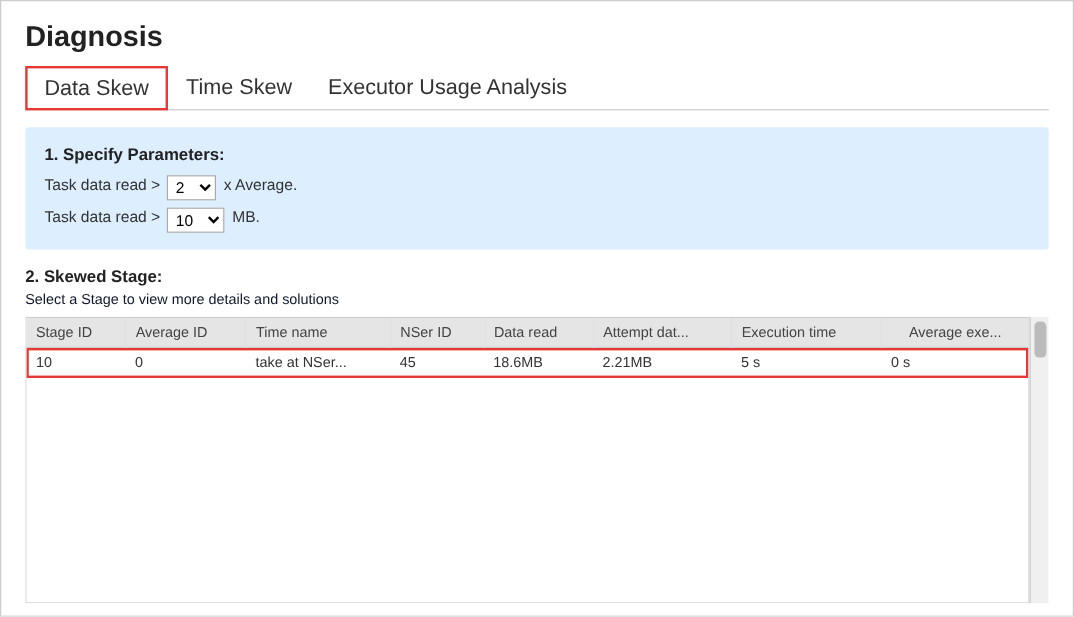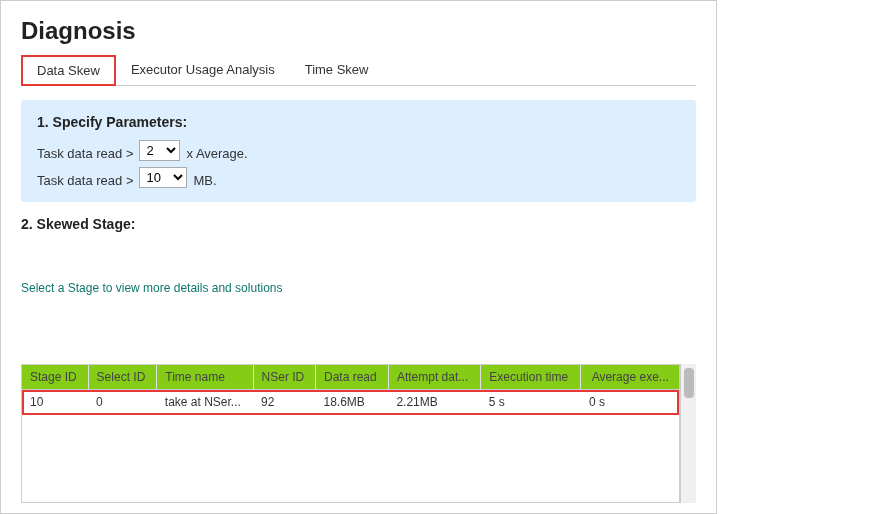--- a/index.html
+++ b/index.html
@@ -6,21 +6,21 @@
     body {
       font-family: Arial, sans-serif;
       font-size: 13px;
       background: #fff;
       color: #333;
       width: 895px;
       height: 514px;
       overflow: hidden;
     }
     .page-container {
-      width: 717px;
+      width: 895px;
       height: 514px;
       border: 1px solid #ccc;
       display: flex;
       flex-direction: column;
       padding: 16px 20px 10px 20px;
     }
     .page-title {
       font-size: 24px;
       font-weight: bold;
       color: #222;
@@ -28,21 +28,21 @@
     }
     .tabs-bar {
       display: flex;
       flex-direction: row;
       border-bottom: 1px solid #ccc;
       margin-bottom: 0;
     }
     .tab-item {
       padding: 6px 14px;
       cursor: pointer;
-      font-size: 13px;
+      font-size: 18px;
       color: #333;
       border: 1px solid transparent;
       margin-bottom: -1px;
     }
     .tab-item.active {
       border: 2px solid #e53935;
       color: #333;
       background: #fff;
       font-weight: normal;
     }
@@ -60,65 +60,64 @@
       padding: 14px 16px;
     }
     .section-title {
       font-size: 14px;
       font-weight: bold;
       margin-bottom: 10px;
       color: #222;
     }
     .param-row {
       display: flex;
-      align-items: flex-end;
+      align-items: flex-start;
       gap: 6px;
       margin-bottom: 6px;
       font-size: 13px;
     }
     .param-row:last-child { margin-bottom: 0; }
     select.param-select {
       border: 1px solid #aaa;
       background: #fff;
       font-size: 13px;
       padding: 1px 2px;
       cursor: pointer;
     }
     .skewed-section {
       flex: 1;
       display: flex;
       flex-direction: column;
       overflow: hidden;
-      gap: 45px;
     }
     .skewed-title {
       font-size: 14px;
       font-weight: bold;
       margin-bottom: 4px;
       color: #222;
     }
     .skewed-subtitle {
       font-size: 12px;
-      color: #0f766e;
-      margin-bottom: 24px;
+      color: #0f172a;
+      margin-bottom: 8px;
     }
     .table-wrapper {
       flex: 1;
       overflow-y: auto;
       border: 1px solid #ccc;
       background: #fff;
       position: relative;
     }
     table {
       width: 100%;
       border-collapse: collapse;
       font-size: 12px;
     }
     table thead tr {
-      background: #84cc16;
+      background: #e5e5e5;
       border-bottom: 1px solid #ccc;
     }
     table thead th {
       padding: 5px 8px;
       text-align: left;
       font-weight: normal;
       color: #444;
       border-right: 1px solid #e0e0e0;
       white-space: nowrap;
     }
@@ -155,24 +154,24 @@
 <body>
 
 <div class="page-container">
   <div class="page-title">Diagnosis</div>
 
   <div class="tabs-bar">
     <div class="tab-item active">
       <span>Data Skew</span>
     </div>
     <div class="tab-item">
+      <span>Time Skew</span>
+    </div>
+    <div class="tab-item">
       <span>Executor Usage Analysis</span>
-    </div>
-    <div class="tab-item">
-      <span>Time Skew</span>
     </div>
   </div>
 
   <div class="main-content">
 
     <div class="section-box">
       <div class="section-title">1. Specify Parameters:</div>
       <div class="param-row">
         <span>Task data read &gt;</span>
         <select class="param-select">
@@ -197,35 +196,35 @@
 
     <div class="skewed-section">
       <div class="skewed-title">2. Skewed Stage:</div>
       <div class="skewed-subtitle">Select a Stage to view more details and solutions</div>
       <div style="display:flex; flex:1; overflow:hidden;">
         <div class="table-wrapper">
           <table>
             <thead>
               <tr>
                 <th><span>Stage ID</span></th>
-                <th><span>Select ID</span></th>
+                <th><span>Average ID</span></th>
                 <th><span>Time name</span></th>
                 <th><span>NSer ID</span></th>
                 <th><span>Data read</span></th>
                 <th><span>Attempt dat...</span></th>
                 <th><span>Execution time</span></th>
                 <th><span>Average exe...</span></th>
               </tr>
             </thead>
             <tbody>
               <tr class="highlighted">
                 <td>10</td>
                 <td>0</td>
                 <td>take at NSer...</td>
-                <td>92</td>
+                <td>45</td>
                 <td>18.6MB</td>
                 <td>2.21MB</td>
                 <td>5 s</td>
                 <td>0 s</td>
               </tr>
             </tbody>
           </table>
         </div>
         <div class="scrollbar-placeholder">
           <div class="scroll-thumb"></div>

